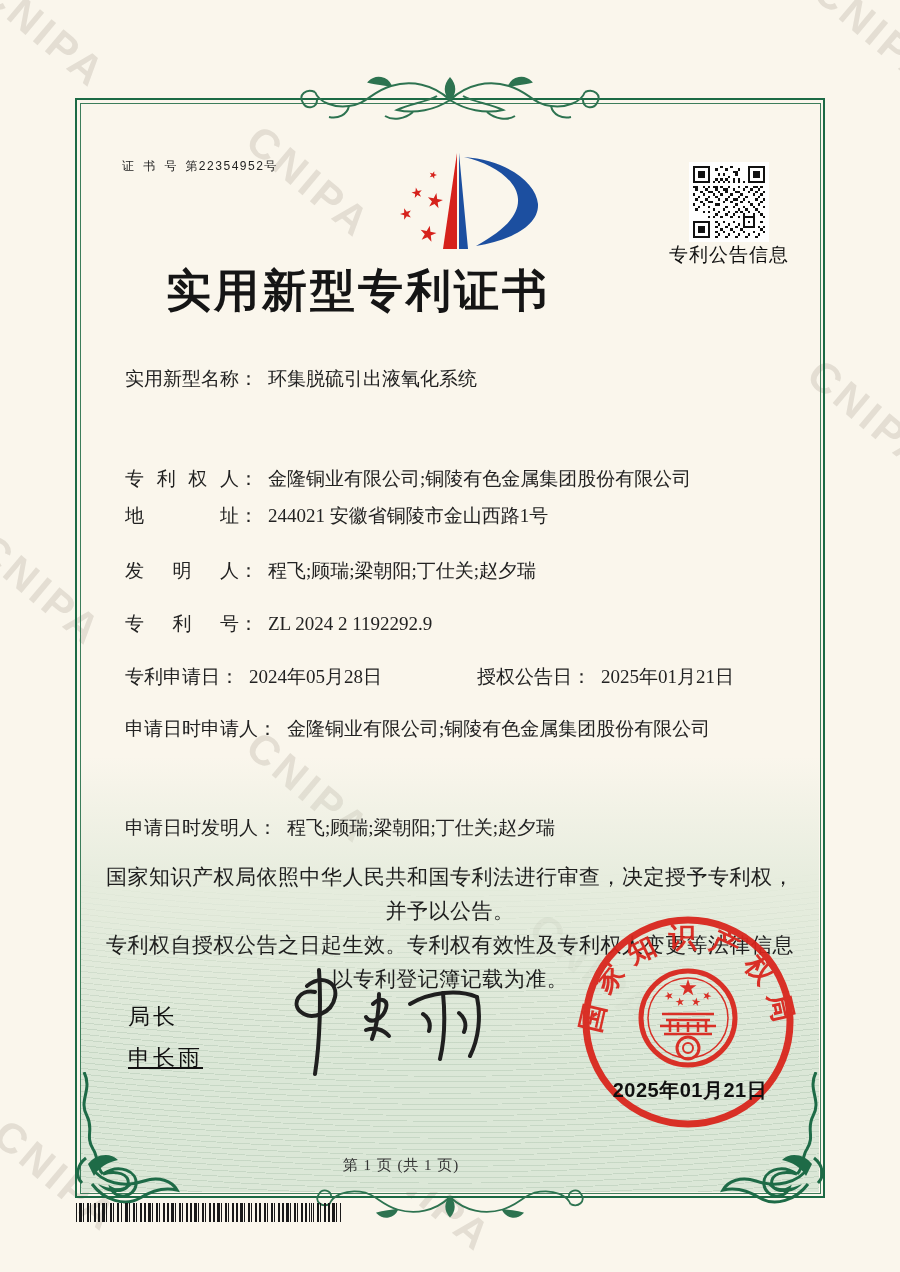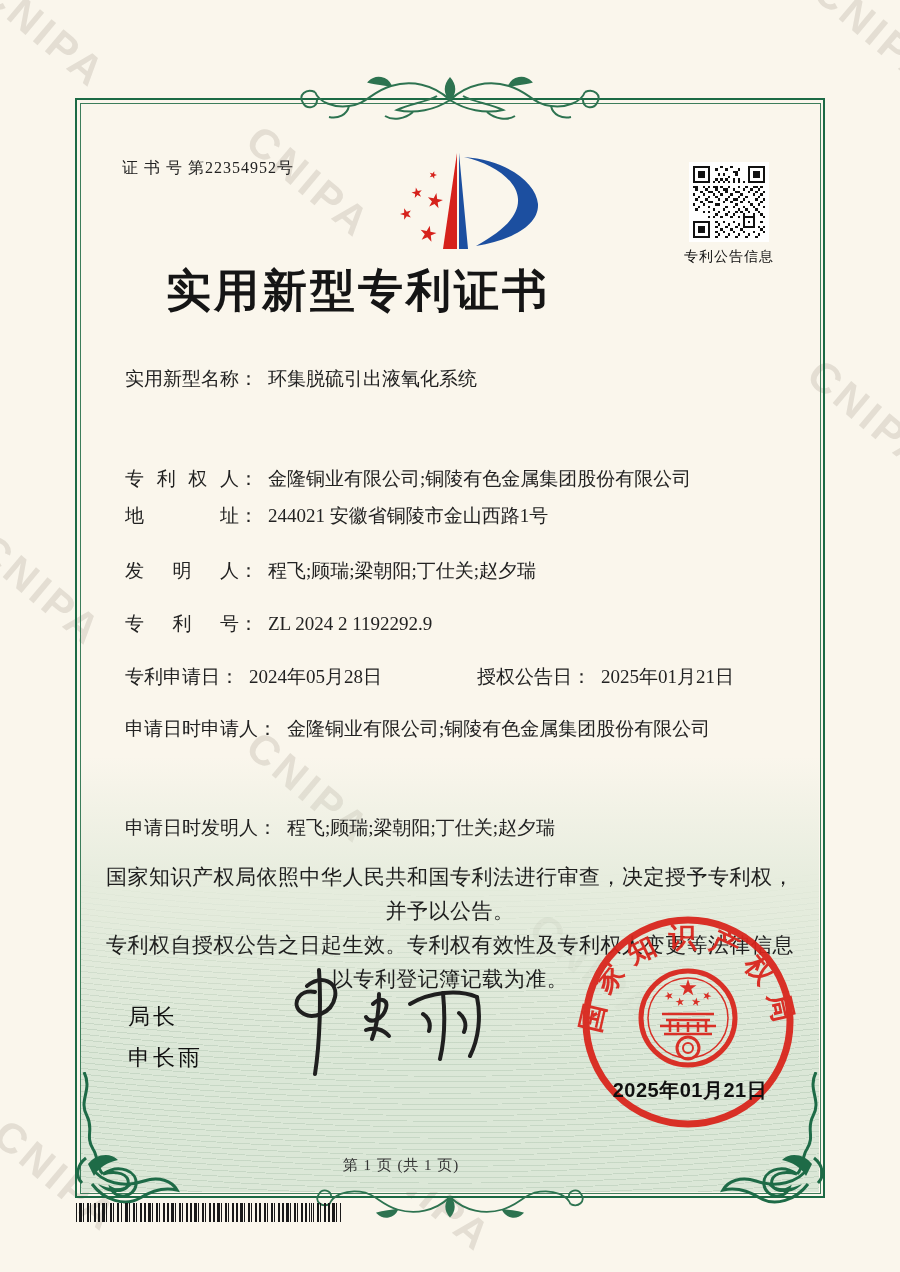--- a/index.html
+++ b/index.html
@@ -43,27 +43,27 @@
        rgba(96,132,104,0.16) 0 1.5px, rgba(0,0,0,0) 1.5px 9px);
     -webkit-mask-image:linear-gradient(to bottom, transparent, #000 45%);
             mask-image:linear-gradient(to bottom, transparent, #000 45%);
   }
 
   .ornament { position:absolute; z-index:3; pointer-events:none; }
 
   
   .content { position:absolute; inset:0; z-index:4; }
 
-  .cert-no { position:absolute; left:122px; top:158px; font-size:16px; color:#222; letter-spacing:1px; }
+  .cert-no { position:absolute; left:122px; top:158px; font-size:12px; color:#222; letter-spacing:1px;font-family:Liberation Mono, monospace; }
 
   .logo { position:absolute; left:386px; top:146px; }
 
   .qr-block { position:absolute; left:668px; top:162px; width:122px; text-align:center; }
   .qr-box { width:80px; height:80px; margin:0 auto; background:#fff; padding:4px; }
-  .qr-label { margin-top:6px; font-size:14px; color:#111; letter-spacing:1px; }
+  .qr-label { font-size:19px; color:#111; letter-spacing:1px; }
 
   .title {
     position:absolute; left:0; width:716px; top:261px; text-align:center;
     font-size:45px; font-weight:bold; color:#151515; letter-spacing:3px;
   }
 
   .rows { position:absolute; left:125px; top:0; width:650px; font-size:19px; color:#222; }
   .row { position:absolute; left:0; white-space:nowrap; }
   .row .lab { display:inline-block; }
   .row .lab.j { width:114px; text-align:justify; text-align-last:justify; }
@@ -74,21 +74,21 @@
 
   .statement {
     position:absolute; left:100px; width:700px; top:860px; text-align:center;
     font-size:21px; color:#1d1d1d; line-height:34px; letter-spacing:0.5px;
   }
 
   .sig-title, .sig-name {
     position:absolute; left:128px; font-size:22px; color:#111;
     font-family:"Liberation Sans","DejaVu Sans",sans-serif; letter-spacing:3px;
   }
-  .sig-title{top:1002px;} .sig-name{top:1043px;}
+  .sig-title{top:1002px;} .sig-name{top:1043px;text-decoration:underline;}
   .signature { position:absolute; left:262px; top:966px; }
 
   .seal { position:absolute; left:576px; top:910px; }
   .seal-date {
     position:absolute; left:598px; top:1077px; width:184px; text-align:center;
     font-size:20px; font-weight:600; color:#101010;
     font-family:"Liberation Sans","DejaVu Sans",sans-serif; letter-spacing:0.5px;
   }
 
   .footer-page {

